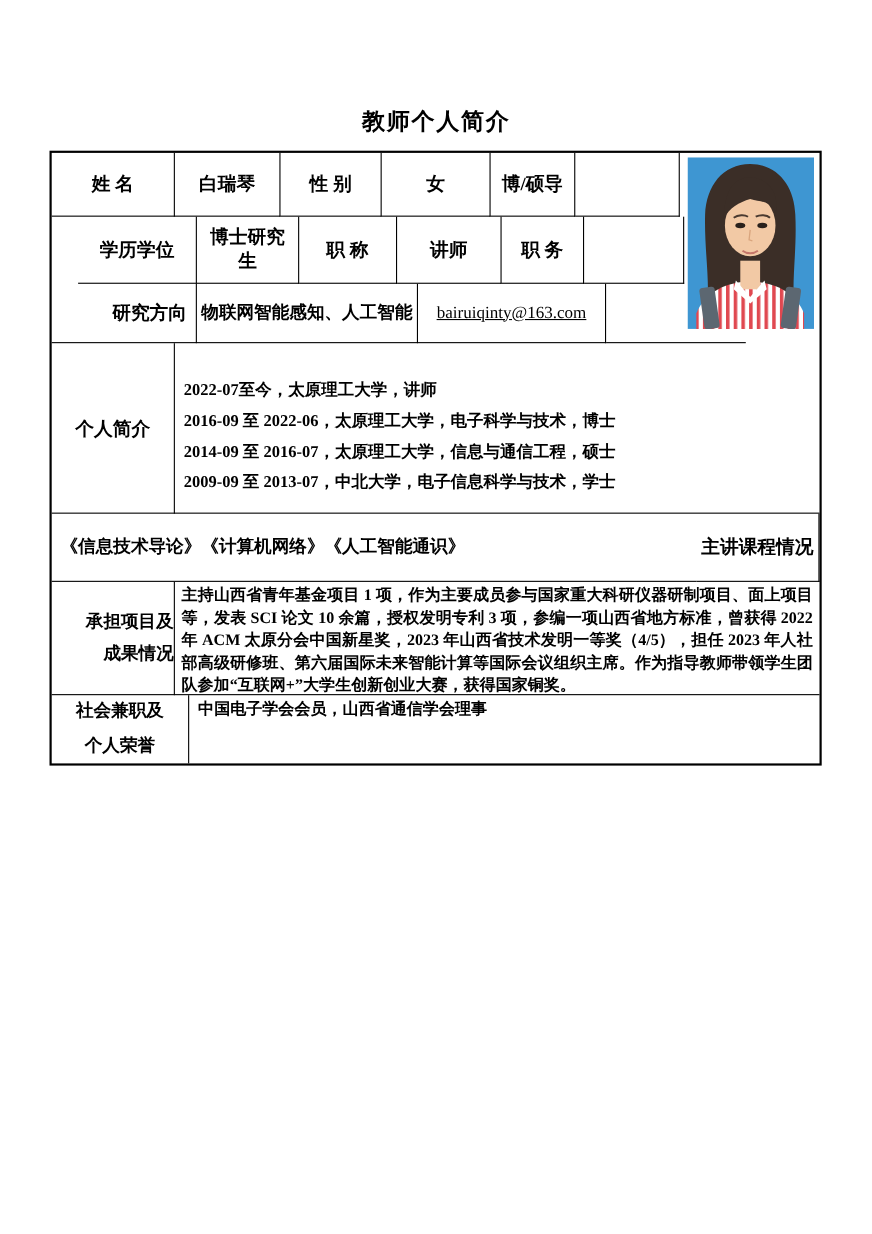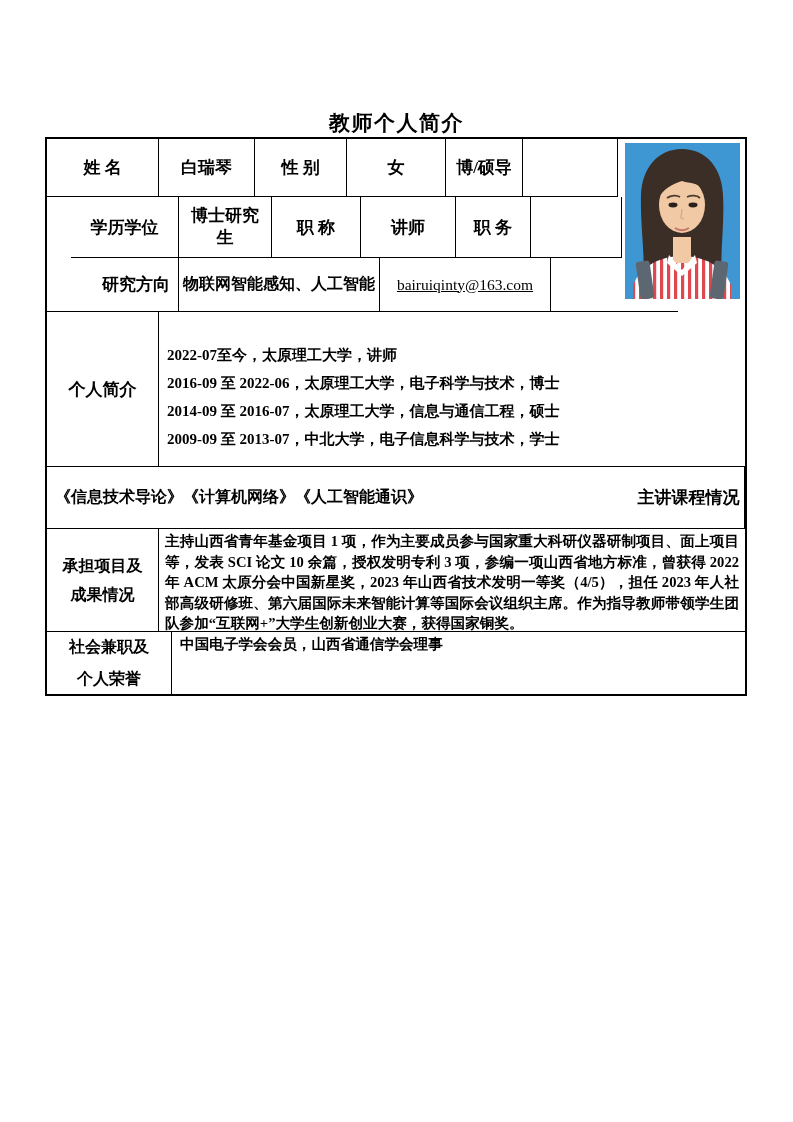--- a/index.html
+++ b/index.html
@@ -6,21 +6,21 @@
   .page{
     position:relative;
     width:793px;height:1122px;
     background:#ffffff;
     color:#000;
     font-family:"Liberation Serif","DejaVu Serif",serif;
     overflow:hidden;
   }
   .doc-title{
     position:absolute;
-    top:109px;left:0;width:100%;
+    top:96px;left:0;width:100%;
     text-align:center;
     font-size:21px;
     font-weight:bold;
     letter-spacing:1.5px;
     margin:0;
   }
   .ptable{
     position:absolute;
     left:45px;top:137px;
     width:702px;height:559px;
@@ -39,21 +39,21 @@
     font-weight:bold;
     overflow:hidden;
   }
   .cell.last{border-right:none;}
   .cell.no-b{border-bottom:none;}
   .lbl{font-size:17px;}
   .val{font-size:17px;}
   .val-sm{font-size:16px;white-space:nowrap;}
   .wrap4{max-width:70px;line-height:1.32;word-break:break-all;}
   .col-lines{flex-direction:column;font-size:16px;}
-  .proj-lbl{line-height:29px;}
+  .proj-lbl{line-height:29px;align-items:flex-end;}
   .soc-lbl{line-height:32px;}
   .email-link{
     font-size:15.5px;
     font-weight:normal;
     text-decoration:underline;
     color:#000;
   }
   .bio-cell{
     display:block;
     text-align:left;

